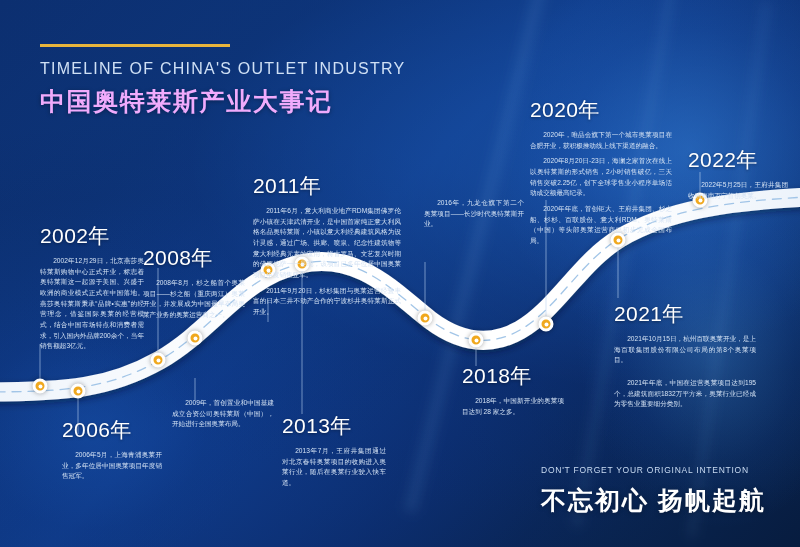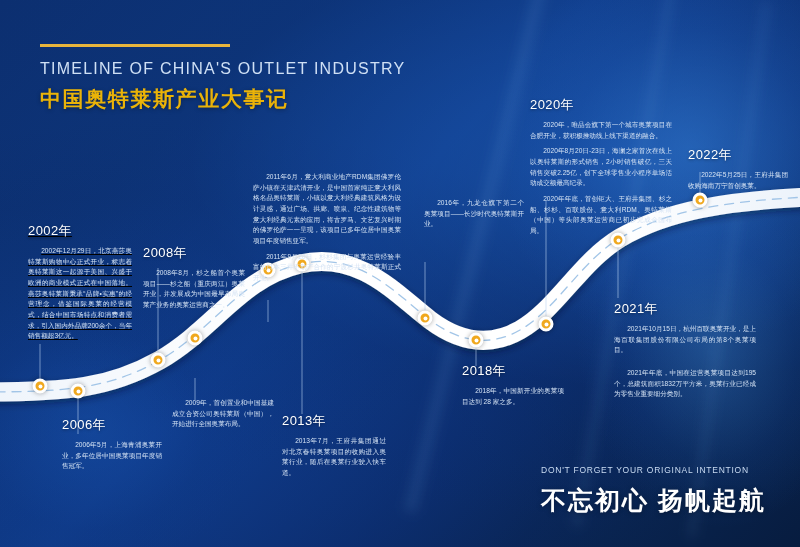--- a/index.html
+++ b/index.html
@@ -38,21 +38,21 @@
   }
 
   
   #header{position:absolute;left:40px;top:44px;}
   #header .rule{width:190px;height:3px;background:#e8b53c;margin-bottom:13px;}
   #header .eyebrow{
     color:#cfe0f5;font-size:16px;letter-spacing:1.25px;
     font-weight:400;white-space:nowrap;
   }
   #header .title{
-    margin-top:7px;color:#eab308;font-size:21px;letter-spacing:1.6px;
+    margin-top:7px;color:#f0abfc;font-size:25px;letter-spacing:1.6px;
     font-weight:700;white-space:nowrap;
     text-shadow:0 1px 4px rgba(0,0,0,0.35);
     font-family:Liberation Mono, monospace;
   }
 
   
   #road{position:absolute;left:0;top:0;width:800px;height:547px;}
 
   
   .node{
@@ -69,21 +69,21 @@
   }
   .leader{
     position:absolute;width:1px;
     background:rgba(186,212,240,0.58);
     transform:translateX(-50%);
   }
 
   
   .entry{position:absolute;}
   .entry .year{
-    color:#ffffff;font-size:13px;font-weight:400;
+    color:#ffffff;font-size:21px;font-weight:400;
     letter-spacing:0.4px;margin-bottom:6px;
     text-shadow:0 1px 3px rgba(0,0,0,0.4);
   }
   .entry p{
     margin:0 0 5px 0;color:#d5e3f4;font-size:6.6px;line-height:1.62;
     text-indent:13.2px;text-align:justify;
   }
   .entry p:last-child{margin-bottom:0;}
 
   
@@ -152,40 +152,41 @@
 <div class="node" style="left:158px;top:360px;"></div>
 <div class="node" style="left:195px;top:338px;"></div>
 <div class="node" style="left:268px;top:270px;"></div>
 <div class="node" style="left:302px;top:264px;"></div>
 <div class="node" style="left:425px;top:318px;"></div>
 <div class="node" style="left:476px;top:340px;"></div>
 <div class="node" style="left:546px;top:324px;"></div>
 <div class="node" style="left:618px;top:240px;"></div>
 <div class="node" style="left:700px;top:200px;"></div>
 
-<div class="entry" style="left:28px;top:222px;width:104px;text-decoration:underline;">
+<div class="entry" style="left:40px;top:222px;width:104px;">
   <div class="year">2002年</div>
   <p>2002年12月29日，北京燕莎奥特莱斯购物中心正式开业，标志着奥特莱斯这一起源于美国、兴盛于欧洲的商业模式正式在中国落地。燕莎奥特莱斯秉承“品牌•实惠”的经营理念，借鉴国际奥莱的经营模式，结合中国市场特点和消费者需求，引入国内外品牌200余个，当年销售额超3亿元。</p>
 </div>
 
 <div class="entry" style="left:62px;top:416px;width:100px;">
   <div class="year">2006年</div>
   <p>2006年5月，上海青浦奥莱开业，多年位居中国奥莱项目年度销售冠军。</p>
 </div>
 
 <div class="entry" style="left:143px;top:244px;width:102px;">
   <div class="year">2008年</div>
   <p>2008年8月，杉之船首个奥莱项目——杉之船（重庆两江）奥莱开业，并发展成为中国最早布局奥莱产业务的奥莱运营商之一。</p>
 </div>
 
 <div class="entry" style="left:172px;top:398px;width:102px;">
   <p>2009年，首创置业和中国基建成立合资公司奥特莱斯（中国），开始进行全国奥莱布局。</p>
 </div>
 
 <div class="entry" style="left:253px;top:172px;width:148px;">
+  <div class="year">2011年</div>
   <p>2011年6月，意大利商业地产RDM集团佛罗伦萨小镇在天津武清开业，是中国首家纯正意大利风格名品奥特莱斯，小镇以意大利经典建筑风格为设计灵感，通过广场、拱廊、喷泉、纪念性建筑物等意大利经典元素的应用，将古罗马、文艺复兴时期的佛罗伦萨一一呈现，该项目已多年位居中国奥莱项目年度销售亚军。</p>
   <p>2011年9月20日，杉杉集团与奥莱运营经验丰富的日本三井不动产合作的宁波杉井奥特莱斯正式开业。</p>
 </div>
 
 <div class="entry" style="left:282px;top:412px;width:104px;">
   <div class="year">2013年</div>
   <p>2013年7月，王府井集团通过对北京春特奥莱项目的收购进入奥莱行业，随后在奥莱行业驶入快车道。</p>
 </div>
 
 <div class="entry" style="left:424px;top:198px;width:100px;">

